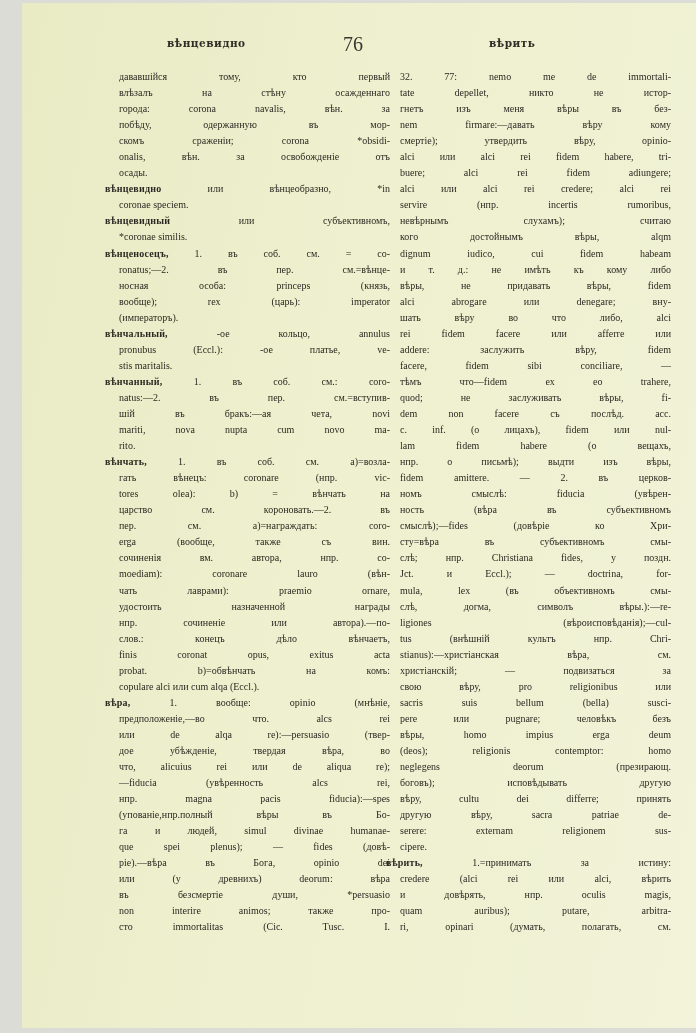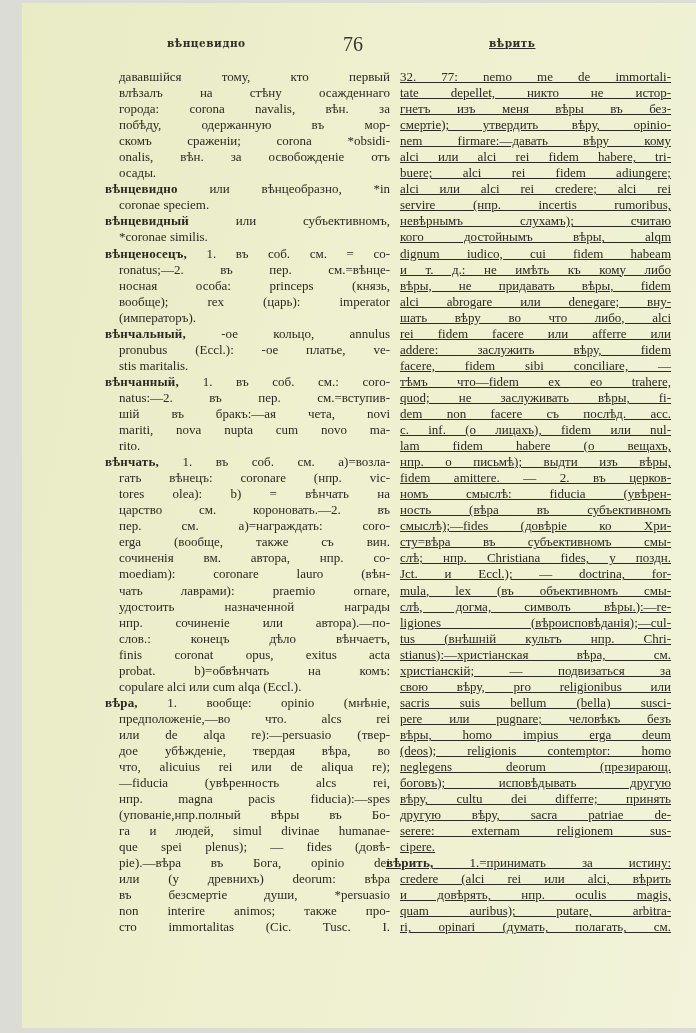--- a/index.html
+++ b/index.html
@@ -14,31 +14,31 @@
     font-family: "Liberation Serif", "DejaVu Serif", serif;
     color: #2b2a22;
   }
   .runhead {
     position: absolute; top: 34px;
     font-family: "DejaVu Serif", serif;
     font-weight: bold; font-size: 10.5px; letter-spacing: 0.5px;
     color: #2f2d25;
   }
   .runhead.left { left: 145px; }
-  .runhead.right { left: 467px; text-decoration: underline; }
+  .runhead.right { left: 467px; }
   .pagenum {
     position: absolute; top: 30px; left: 321px;
     font-size: 20px; color: #3a382e;
   }
   .col {
     position: absolute; top: 66px; width: 285px;
-    font-size: 13px; line-height: 16.05px;
+    font-size: 10px; line-height: 16.05px;
   }
   .col.left { left: 83px; }
-  .col.right { left: 364px; text-decoration: underline; }
+  .col.right { left: 364px; }
   .line { white-space: nowrap; text-align: justify; text-align-last: justify; height: 16.05px; }
   .line.ind { padding-left: 14px; }
   .line.last { text-align-last: left; }
   .hw { font-weight: bold; letter-spacing: 0.2px; }
 </style>
 </head>
 <body>
 
 <div class="page">
   <div class="runhead left">вѣнцевидно</div>
@@ -98,22 +98,22 @@
       <div class="line ind"><span>ріе).—вѣра въ Бога, opinio dei</span></div>
       <div class="line ind"><span>или (у древнихъ) deorum: вѣра</span></div>
       <div class="line ind"><span>въ безсмертіе души, *persuasio</span></div>
       <div class="line ind"><span>non interire animos; также про-</span></div>
       <div class="line ind"><span>сто immortalitas (Cic. Tusc. I.</span></div>
     </div>
   <div class="col right" id="col-right">
       <div class="line ind"><span>32. 77: nemo me de immortali-</span></div>
       <div class="line ind"><span>tate depellet, никто не истор-</span></div>
       <div class="line ind"><span>гнетъ изъ меня вѣры въ без-</span></div>
+      <div class="line ind"><span>nem firmare:—давать вѣру кому</span></div>
       <div class="line ind"><span>смертіе); утвердить вѣру, opinio-</span></div>
-      <div class="line ind"><span>nem firmare:—давать вѣру кому</span></div>
       <div class="line ind"><span>alci или alci rei fidem habere, tri-</span></div>
       <div class="line ind"><span>buere; alci rei fidem adiungere;</span></div>
       <div class="line ind"><span>alci или alci rei credere; alci rei</span></div>
       <div class="line ind"><span>servire (нпр. incertis rumoribus,</span></div>
       <div class="line ind"><span>невѣрнымъ слухамъ); считаю</span></div>
       <div class="line ind"><span>кого достойнымъ вѣры, alqm</span></div>
       <div class="line ind"><span>dignum iudico, cui fidem habeam</span></div>
       <div class="line ind"><span>и т. д.: не имѣть къ кому либо</span></div>
       <div class="line ind"><span>вѣры, не придавать вѣры, fidem</span></div>
       <div class="line ind"><span>alci abrogare или denegare; вну-</span></div>

